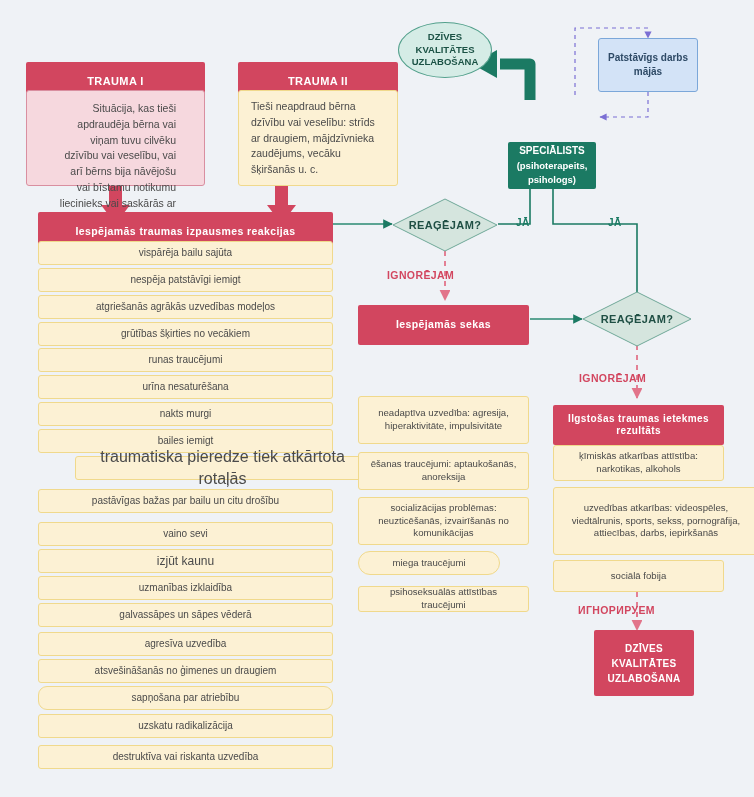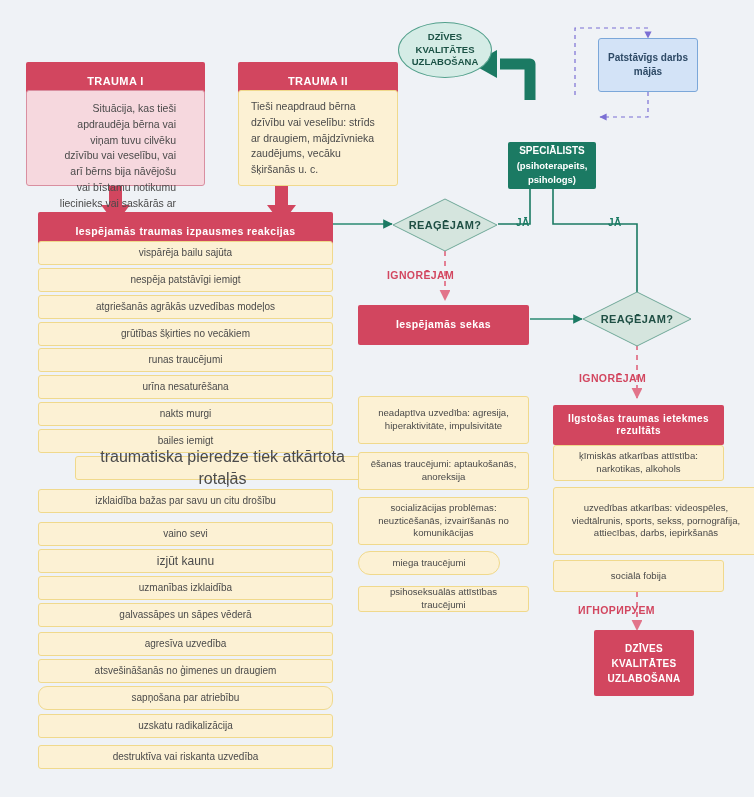--- a/index.html
+++ b/index.html
@@ -214,21 +214,21 @@
 
   <div class="node ycard" style="left:38px; top:241px; width:295px; height:24px; font-size:10px;">vispārēja bailu sajūta</div>
   <div class="node ycard" style="left:38px; top:268px; width:295px; height:24px; font-size:10px;">nespēja patstāvīgi iemigt</div>
   <div class="node ycard" style="left:38px; top:295px; width:295px; height:24px; font-size:10px;">atgriešanās agrākās uzvedības modeļos</div>
   <div class="node ycard" style="left:38px; top:322px; width:295px; height:24px; font-size:10px;">grūtības šķirties no vecākiem</div>
   <div class="node ycard" style="left:38px; top:348px; width:295px; height:24px; font-size:10px;">runas traucējumi</div>
   <div class="node ycard" style="left:38px; top:375px; width:295px; height:24px; font-size:10px;">urīna nesaturēšana</div>
   <div class="node ycard" style="left:38px; top:402px; width:295px; height:24px; font-size:10px;">nakts murgi</div>
   <div class="node ycard" style="left:38px; top:429px; width:295px; height:24px; font-size:10px;">bailes iemigt</div>
   <div class="node ycard" style="left:38px; top:456px; width:295px; height:24px; font-size:16px;margin-left:37px;">traumatiska pieredze tiek atkārtota rotaļās</div>
-  <div class="node ycard" style="left:38px; top:489px; width:295px; height:24px; font-size:10px;">izklaidība bažas par savu un citu drošību</div>
+  <div class="node ycard" style="left:38px; top:489px; width:295px; height:24px; font-size:10px;">pastāvīgas bažas par bailu un citu drošību</div>
   <div class="node ycard" style="left:38px; top:522px; width:295px; height:24px; font-size:10px;">vaino sevi</div>
   <div class="node ycard" style="left:38px; top:549px; width:295px; height:24px; font-size:12px;">izjūt kaunu</div>
   <div class="node ycard" style="left:38px; top:576px; width:295px; height:24px; font-size:10px;">uzmanības izklaidība</div>
   <div class="node ycard" style="left:38px; top:603px; width:295px; height:24px; font-size:10px;">galvassāpes un sāpes vēderā</div>
   <div class="node ycard" style="left:38px; top:632px; width:295px; height:24px; font-size:10px;">agresīva uzvedība</div>
   <div class="node ycard" style="left:38px; top:659px; width:295px; height:24px; font-size:10px;">atsvešināšanās no ģimenes un draugiem</div>
   <div class="node ycard" style="left:38px; top:686px; width:295px; height:24px; font-size:10px;border-radius:9px;">sapņošana par atriebību</div>
   <div class="node ycard" style="left:38px; top:714px; width:295px; height:24px; font-size:10px;">uzskatu radikalizācija</div>
   <div class="node ycard" style="left:38px; top:745px; width:295px; height:24px; font-size:10px;">destruktīva vai riskanta uzvedība</div>
 

